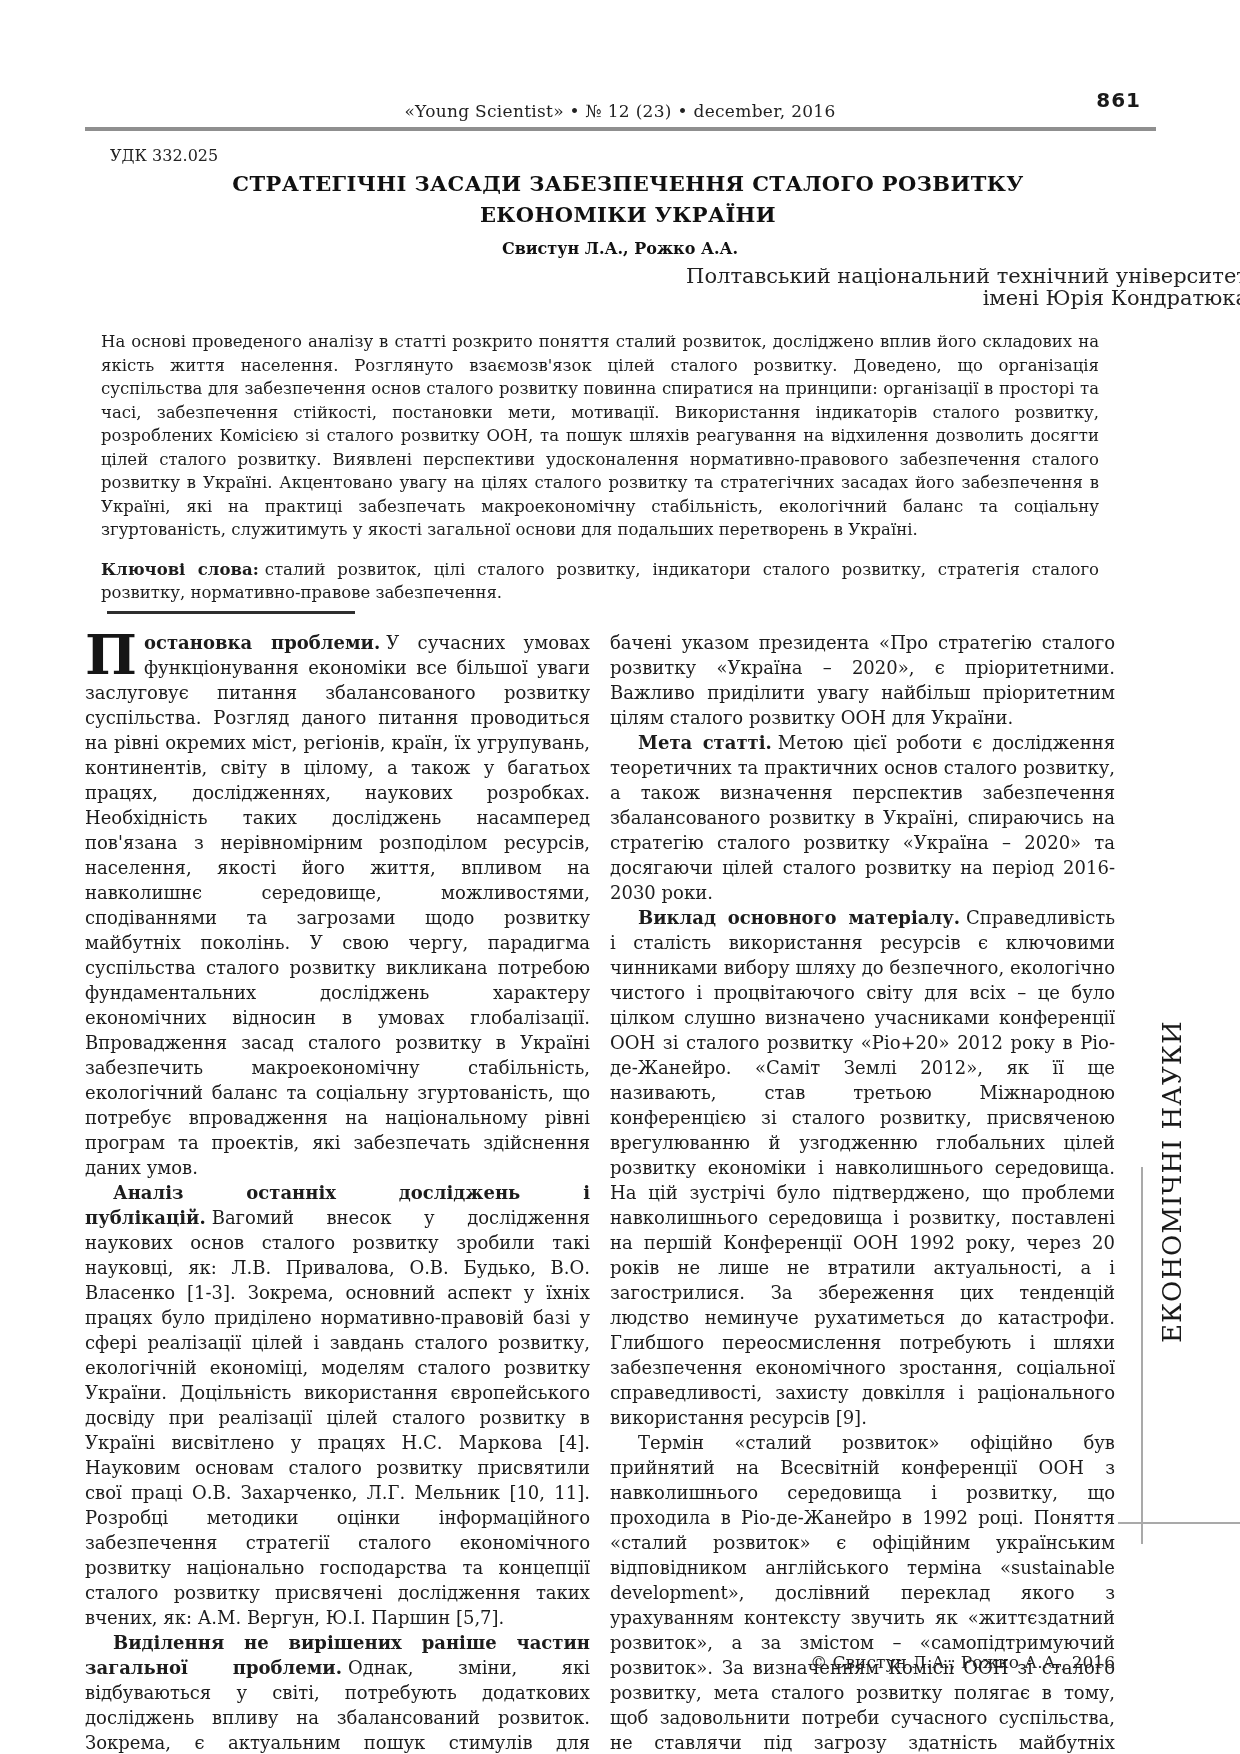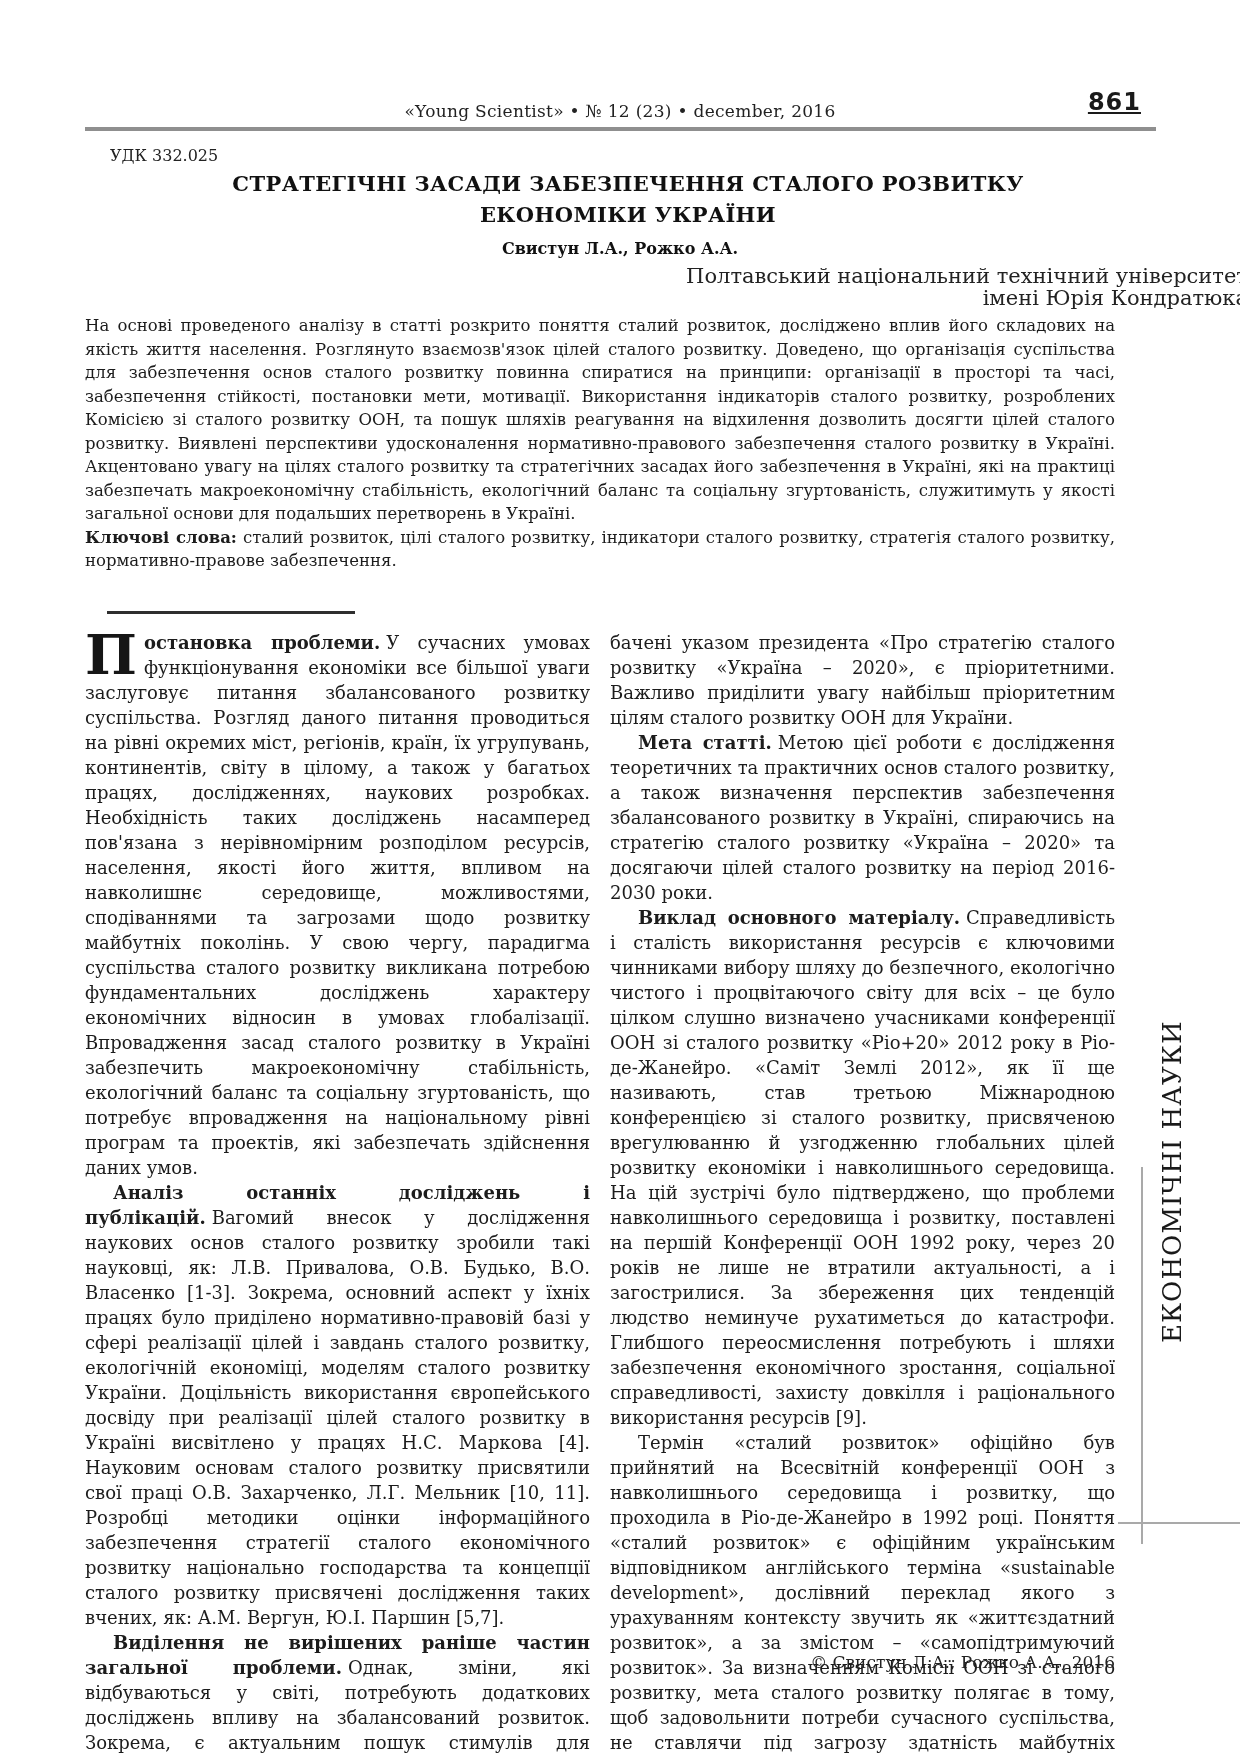--- a/index.html
+++ b/index.html
@@ -13,21 +13,21 @@
     color:#1c1c1c;
   }
   
   .running-head{
     position:absolute;top:101px;left:0;width:100%;
     text-align:center;font-size:17px;letter-spacing:.3px;color:#222;
   }
   .page-number{
     position:absolute;top:88px;right:99px;
     font-family:"DejaVu Sans","Liberation Sans",sans-serif;
-    font-weight:bold;font-size:24px;color:#1a1a1a;letter-spacing:1px;text-decoration:underline;
+    font-weight:bold;font-size:20px;color:#1a1a1a;letter-spacing:1px;
   }
   .header-rule{
     position:absolute;top:127px;left:85px;width:1071px;height:4px;
     background:#8f8f8f;
   }
   .udc{position:absolute;top:146px;left:110px;font-size:16px;color:#222;text-align:center;}
   .title{
     position:absolute;top:168px;left:16px;right:0;margin:0 auto;
     max-width:800px;text-align:center;
     font-size:21px;line-height:31px;font-weight:bold;letter-spacing:.4px;color:#111;
@@ -37,21 +37,21 @@
     font-size:16px;font-weight:bold;color:#111;
   }
   .affiliation{
     position:absolute;top:265px;left:8px;width:100%;text-align:right;
     font-size:21px;line-height:22px;color:#222;
   }
   .abstract{
     position:absolute;top:314px;left:85px;width:1030px;
     font-size:16.5px;line-height:23.5px;text-align:justify;color:#1c1c1c;
   }
-  .abstract p{margin:0;}
+  .abstract p{margin:16px;}
   .divider{
     position:absolute;top:611px;left:107px;width:248px;height:2.5px;background:#2e2e2e;
   }
   .columns{
     position:absolute;top:630px;left:85px;width:1030px;
     display:flex;gap:20px;
   }
   .col{width:505px;font-size:18px;line-height:25px;text-align:justify;hyphens:auto;}
   .col p{margin:0;text-indent:28px;}
   .col p.no-indent{text-indent:0;}

